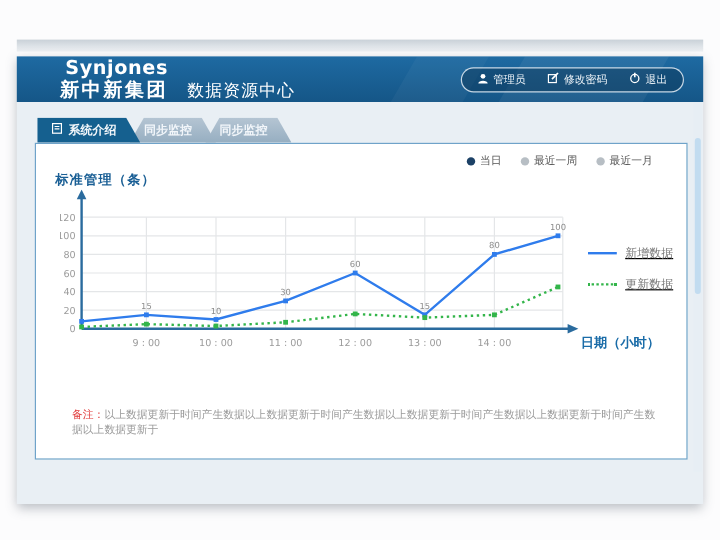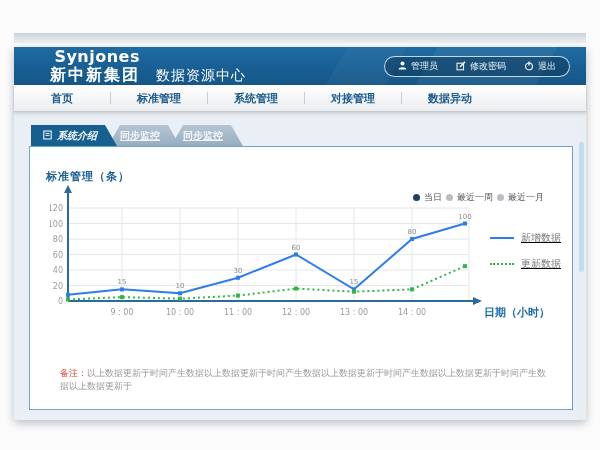--- a/index.html
+++ b/index.html
@@ -32,29 +32,29 @@
     box-shadow:0 2px 3px rgba(0,0,0,.12); }
   .nav-item { width:96px; text-align:center; color:#1a5a8c; font-size:11px; font-weight:bold; cursor:pointer; }
   .nav-sep { width:1px; height:12px; background:#c9ced3; }
 
   
   .content { position:relative; height:308px; }
 
   .tabs { position:absolute; left:17px; top:13px; display:flex; z-index:3; }
   .tab { height:21px; display:flex; align-items:center; gap:5px; color:#f2f6fa;
     font-size:10px; font-weight:bold; padding:0 20px 0 12px; cursor:pointer; }
-  .tab.active { background:#15608f; clip-path:polygon(0 0,calc(100% - 12px) 0,100% 100%,0 100%); z-index:3;font-style:italic; }
+  .tab.active { background:#15608f; clip-path:polygon(0 0,calc(100% - 12px) 0,100% 100%,0 100%); z-index:3; }
   .tab.inactive { background:linear-gradient(180deg,#b5c5d3,#96aec1);
-    clip-path:polygon(12px 0,calc(100% - 12px) 0,100% 100%,0 100%); margin-left:-9px;text-decoration:underline; }
+    clip-path:polygon(12px 0,calc(100% - 12px) 0,100% 100%,0 100%); margin-left:-9px; }
   .tab.inactive.t2 { z-index:2; } .tab.inactive.t3 { z-index:1; }
 
   .panel { position:absolute; left:15px; top:34px; width:544px; height:264px;
     background:#fff; border:1px solid #6fa3c9; }
 
-  .range-group { position:absolute; top:8px; right:28px; display:flex; gap:4px; align-items:center;margin-top:36px; }
+  .range-group { position:absolute; top:8px; right:28px; display:flex; gap:16px; align-items:center; }
   .range-opt { display:flex; align-items:center; gap:4px; font-size:9px; color:#555; cursor:pointer; }
   .dot { width:7px; height:7px; border-radius:50%; }
 
   .chart-title { position:absolute; left:16px; top:22px; color:#1a5f95; font-size:11px;
     font-weight:bold; letter-spacing:1px; }
 
   #chart-svg { position:absolute; left:20px; top:38px; }
 
   .series-legend { position:absolute; left:460px; top:84px; display:flex; flex-direction:column; gap:12px;text-decoration:underline; }
   .series-item { display:flex; align-items:center; gap:7px; font-size:10px; color:#7a7a7a; cursor:pointer; }
@@ -103,31 +103,20 @@
         <div class="user-item">
           <span><svg width="10" height="10" viewBox="0 0 10 10">
               <circle cx="5" cy="5.4" r="3.4" fill="none" stroke="#fff" stroke-width="1.1"></circle>
               <line x1="5" y1="0.6" x2="5" y2="4.4" stroke="#fff" stroke-width="1.3"></line>
             </svg></span>
           <span>退出</span>
         </div>
       </div>
   </div>
 
-  <div class="nav" id="main-nav">
-      <div class="nav-item">首页</div>
-      <div class="nav-sep"></div>
-      <div class="nav-item">标准管理</div>
-      <div class="nav-sep"></div>
-      <div class="nav-item">系统管理</div>
-      <div class="nav-sep"></div>
-      <div class="nav-item">对接管理</div>
-      <div class="nav-sep"></div>
-      <div class="nav-item">数据异动</div>
-    </div>
 
   <div class="content">
 
     <div class="tabs" id="tab-bar">
         <div class="tab active">
           <span><svg width="9" height="10" viewBox="0 0 9 10">
               <rect x="0.8" y="1" width="7.4" height="8" fill="none" stroke="#fff" stroke-width="1"></rect>
               <line x1="2.5" y1="3.4" x2="6.5" y2="3.4" stroke="#fff" stroke-width="0.9"></line>
               <line x1="2.5" y1="5.4" x2="6.5" y2="5.4" stroke="#fff" stroke-width="0.9"></line>
             </svg></span>

